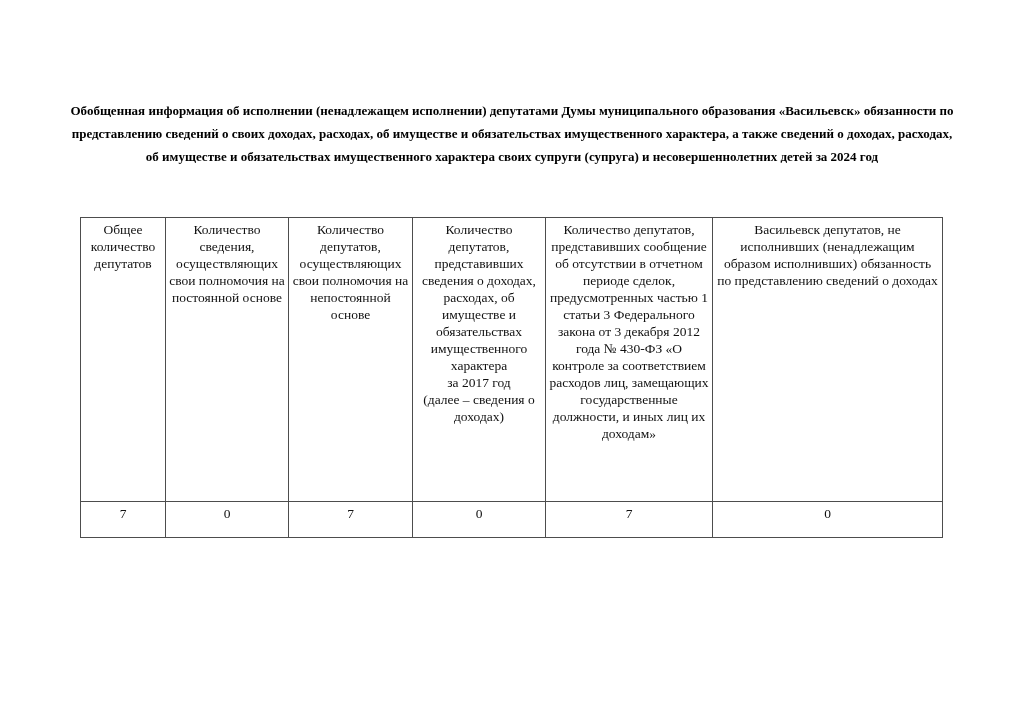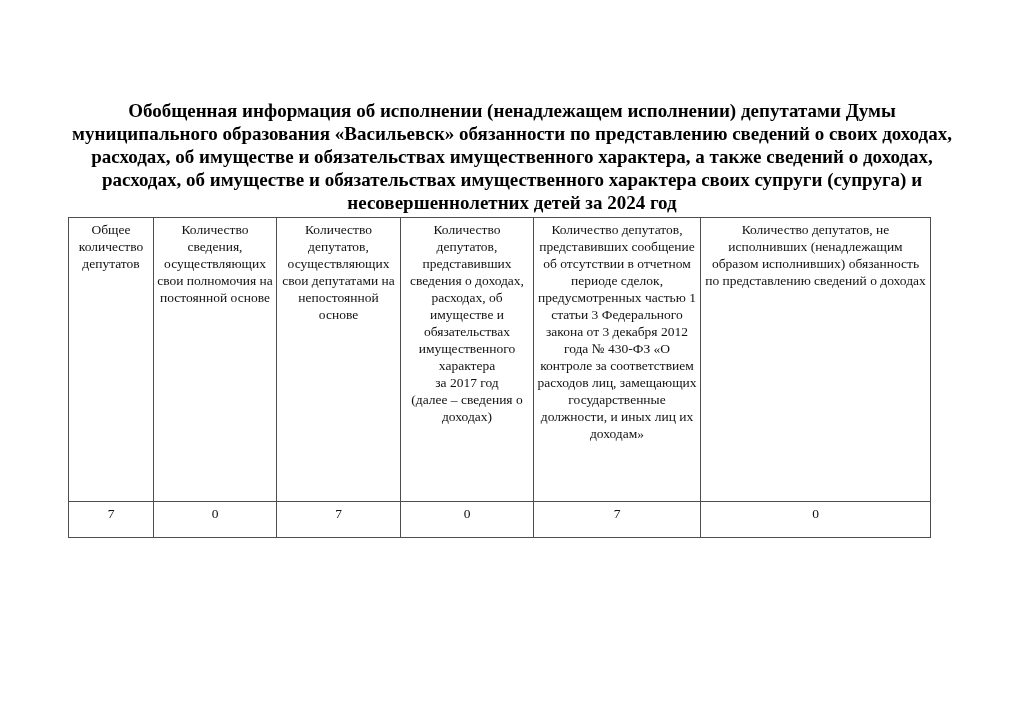--- a/index.html
+++ b/index.html
@@ -17,28 +17,28 @@
     overflow: hidden;
   }
   .doc-title {
     position: absolute;
     top: 99px;
     left: 69px;
     width: 886px;
     margin: 0;
     text-align: center;
     font-weight: bold;
-    font-size: 19px;
+    font-size: 13px;
     line-height: 23px;
     color: #000000;
   }
   .doc-table {
     position: absolute;
     top: 217px;
-    left: 68px;
+    left: 80px;
     width: 862px;
     border-collapse: collapse;
     table-layout: fixed;
     font-size: 13.5px;
     line-height: 17px;
     color: #111111;
   }
   .doc-table th,
   .doc-table td {
     border: 1px solid #4d4d4d;
@@ -65,26 +65,26 @@
       <col style="width:123px">
       <col style="width:124px">
       <col style="width:133px">
       <col style="width:167px">
       <col style="width:230px">
     </colgroup>
     <thead>
       <tr class="header-row">
         <th>Общее количество депутатов</th>
         <th>Количество сведения, осуществляющих свои полномочия на постоянной основе</th>
-        <th>Количество депутатов, осуществляющих свои депутатами на непостоянной основе</th>
+        <th>Количество депутатов, осуществляющих свои полномочия на непостоянной основе</th>
         <th>Количество депутатов, представивших сведения о доходах, расходах, об имуществе и обязательствах имущественного характера
 за 2017 год
 (далее – сведения о доходах)</th>
         <th>Количество депутатов, представивших сообщение об отсутствии в отчетном периоде сделок, предусмотренных частью 1 статьи 3 Федерального закона от 3 декабря 2012 года № 430-ФЗ «О контроле за соответствием расходов лиц, замещающих государственные должности, и иных лиц их доходам»</th>
-        <th>Количество депутатов, не исполнивших (ненадлежащим образом исполнивших) обязанность по представлению сведений о доходах</th>
+        <th>Васильевск депутатов, не исполнивших (ненадлежащим образом исполнивших) обязанность по представлению сведений о доходах</th>
       </tr>
     </thead>
     <tbody>
       <tr class="data-row">
         <td>7</td>
         <td>0</td>
         <td>7</td>
         <td>0</td>
         <td>7</td>
         <td>0</td>

